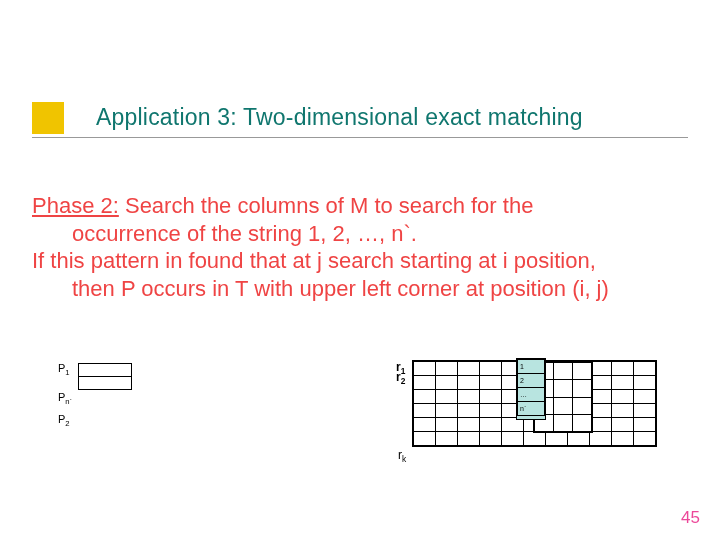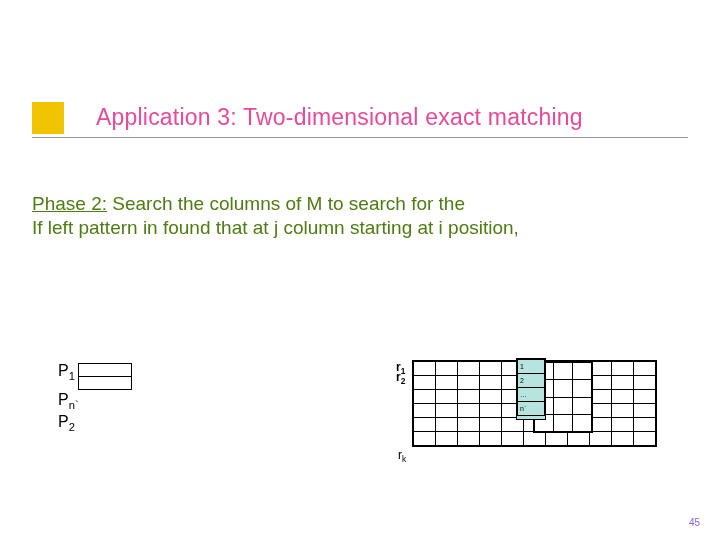--- a/index.html
+++ b/index.html
@@ -1,29 +1,29 @@
 <!DOCTYPE html>
 <html><head>
 <meta charset="utf-8">
 <style>
   * { box-sizing: border-box; margin: 0; padding: 0; }
   html, body { width: 720px; height: 540px; background: #fff; font-family: Verdana, Arial, sans-serif; color: #000; position: relative; }
 
   .accent-block { position: absolute; left: 32px; top: 102px; width: 32px; height: 32px; background: #f0c400; }
   .title-wrap { position: absolute; left: 96px; top: 104px; width: 600px; }
-  .title { font-size: 23px; color: #ec4899; letter-spacing: 0.2px; }
+  .title { font-size: 23px; color: #0f766e; letter-spacing: 0.2px; }
   .title-underline { position: absolute; left: 32px; top: 137px; width: 656px; height: 0; border-top: 1px solid #999; }
 
-  .body { position: absolute; left: 32px; top: 192px; width: 640px; font-size: 19px; line-height: 1.25; color: #4d7c0f; }
+  .body { position: absolute; left: 32px; top: 192px; width: 640px; font-size: 22px; line-height: 1.25; color: #ef4444; }
   .body .indent { padding-left: 40px; }
   .underline { text-decoration: underline; }
 
   
   .pstack { position: absolute; left: 78px; top: 363px; }
-  .pstack .plabel { position: absolute; font-size: 16px; }
+  .pstack .plabel { position: absolute; font-size: 11px; }
   .p1label { left: -20px; top: -1px; }
   .p2label { left: -20px; top: 12px; margin-top: 38px; }
   .pnlabel { left: -20px; top: 28px; }
   .pbox { position: absolute; border: 1px solid #000; width: 54px; height: 14px; background: #fff; }
   .pbox1 { left: 0; top: 0; }
   .pbox2 { left: 0; top: 13px; }
 
   
   .rlabels { position: absolute; left: 396px; top: 356px; font-size: 12px; }
   .rlabel { position: absolute; }
@@ -37,38 +37,40 @@
 
   
   .hicol { position: absolute; left: 516px; top: 358px; width: 30px; height: 62px; border: 1px solid #000; background: #b8e4e0; z-index: 2; }
   .hicol table { border-collapse: collapse; width: 100%; }
   .hicol td { border: 1px solid #000; height: 14px; font-size: 7px; padding: 0 2px; text-align: left; vertical-align: middle; }
 
   .behindbox { position: absolute; left: 533px; top: 361px; width: 60px; height: 72px; border: 1px solid #000; background: #fff; z-index: 1; }
   .behindbox table { border-collapse: collapse; width: 100%; height: 100%; }
   .behindbox td { border: 1px solid #000; width: 20px; }
 
-  .page-num { position: absolute; right: 20px; bottom: 12px; font-size: 10px; color: #8b5cf6; }
+  .page-num { position: absolute; right: 20px; bottom: 12px; font-size: 17px; color: #ec4899; }
 
   sub { font-size: 0.7em; vertical-align: sub; }
 </style>
 </head>
 <body>
 
 <div class="accent-block"></div>
 <div class="title-wrap">
   <div class="title">Application 3: Two-dimensional exact matching</div>
 </div>
 <div class="title-underline"></div>
 
 <div class="body">
   <div>
     <span class="underline">Phase 2:</span><span> Search the columns of M to search for the</span>
   </div>
-  <div>If left pattern in found that at j column starting at i position,</div>
+  <div class="indent">occurrence of the string 1, 2, …, n`.</div>
+  <div>If this pattern in found that at j search starting at i position,</div>
+  <div class="indent">then P occurs in T with upper left corner at position  (i, j)</div>
 </div>
 
 <div class="pstack">
   <div class="plabel p1label"><span>P</span><sub>1</sub></div>
   <div class="plabel p2label"><span>P</span><sub>2</sub></div>
   <div class="plabel pnlabel"><span>P</span><sub>n`</sub></div>
   <div class="pbox pbox1"></div>
   <div class="pbox pbox2"></div>
 </div>
 

